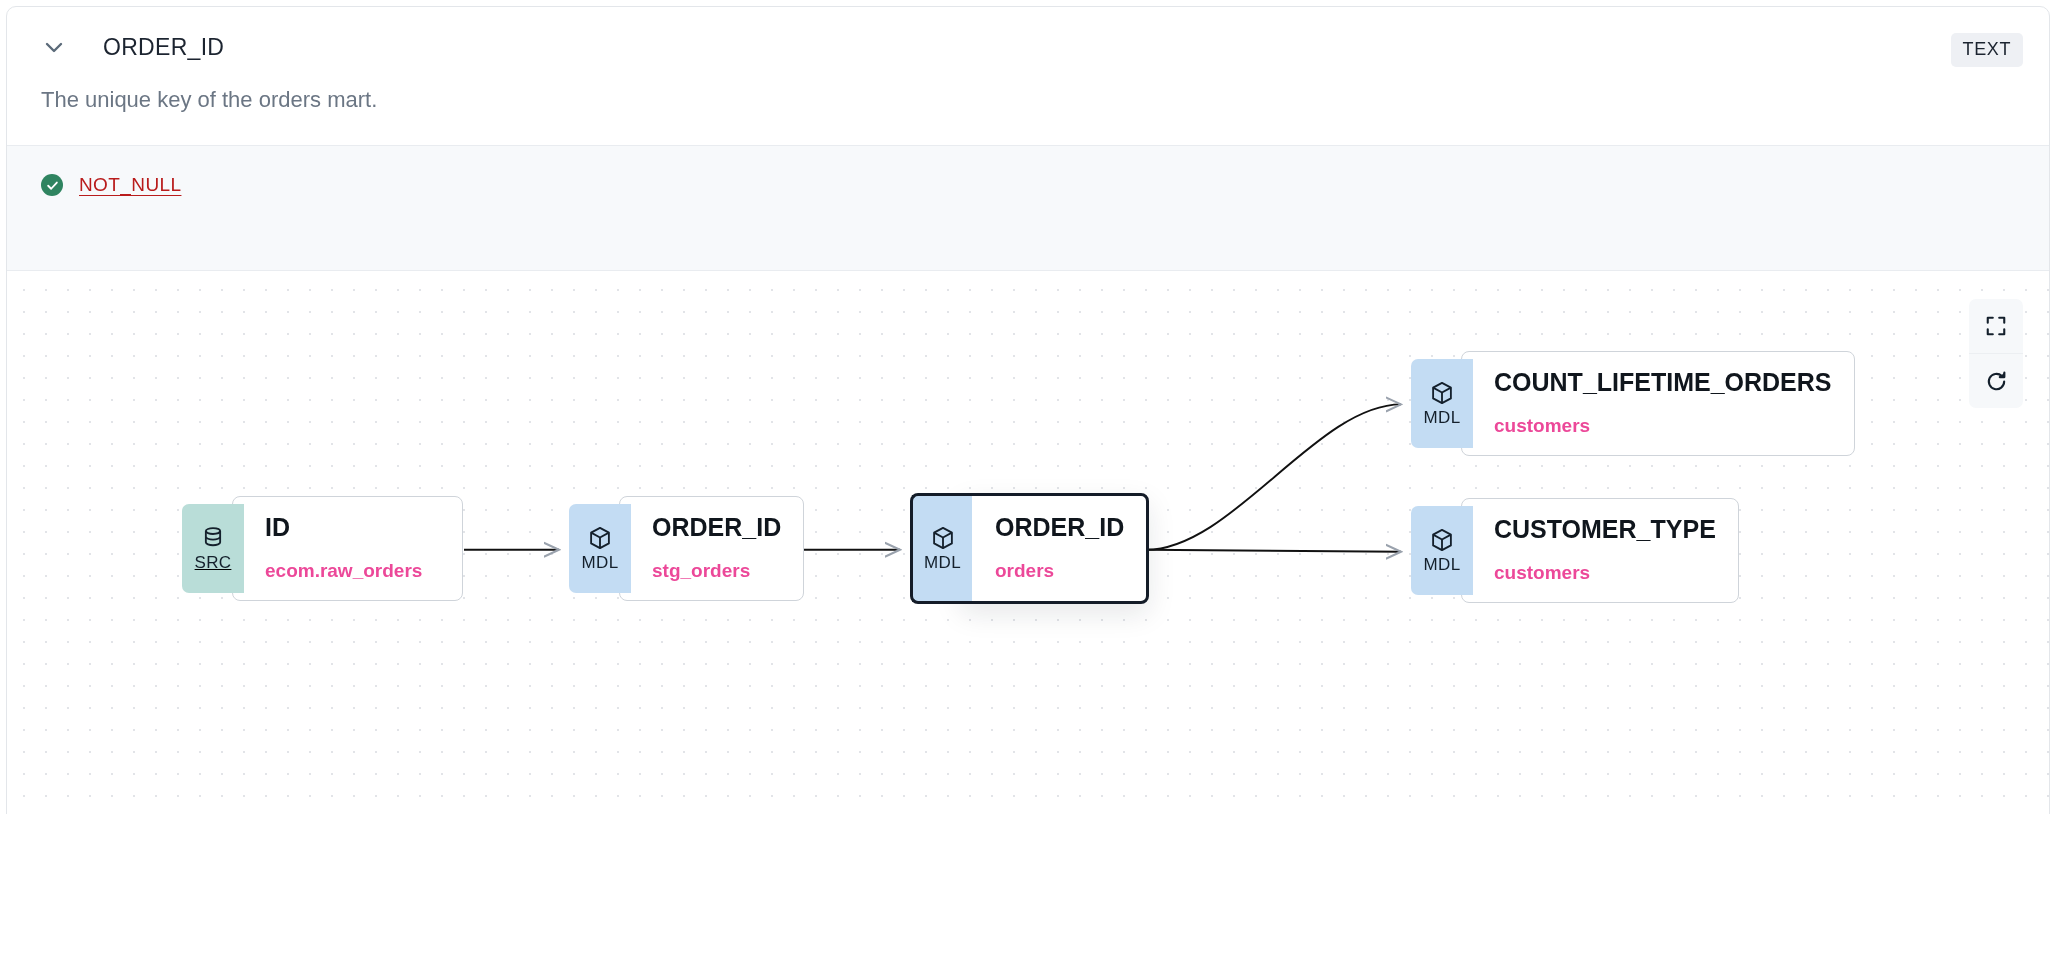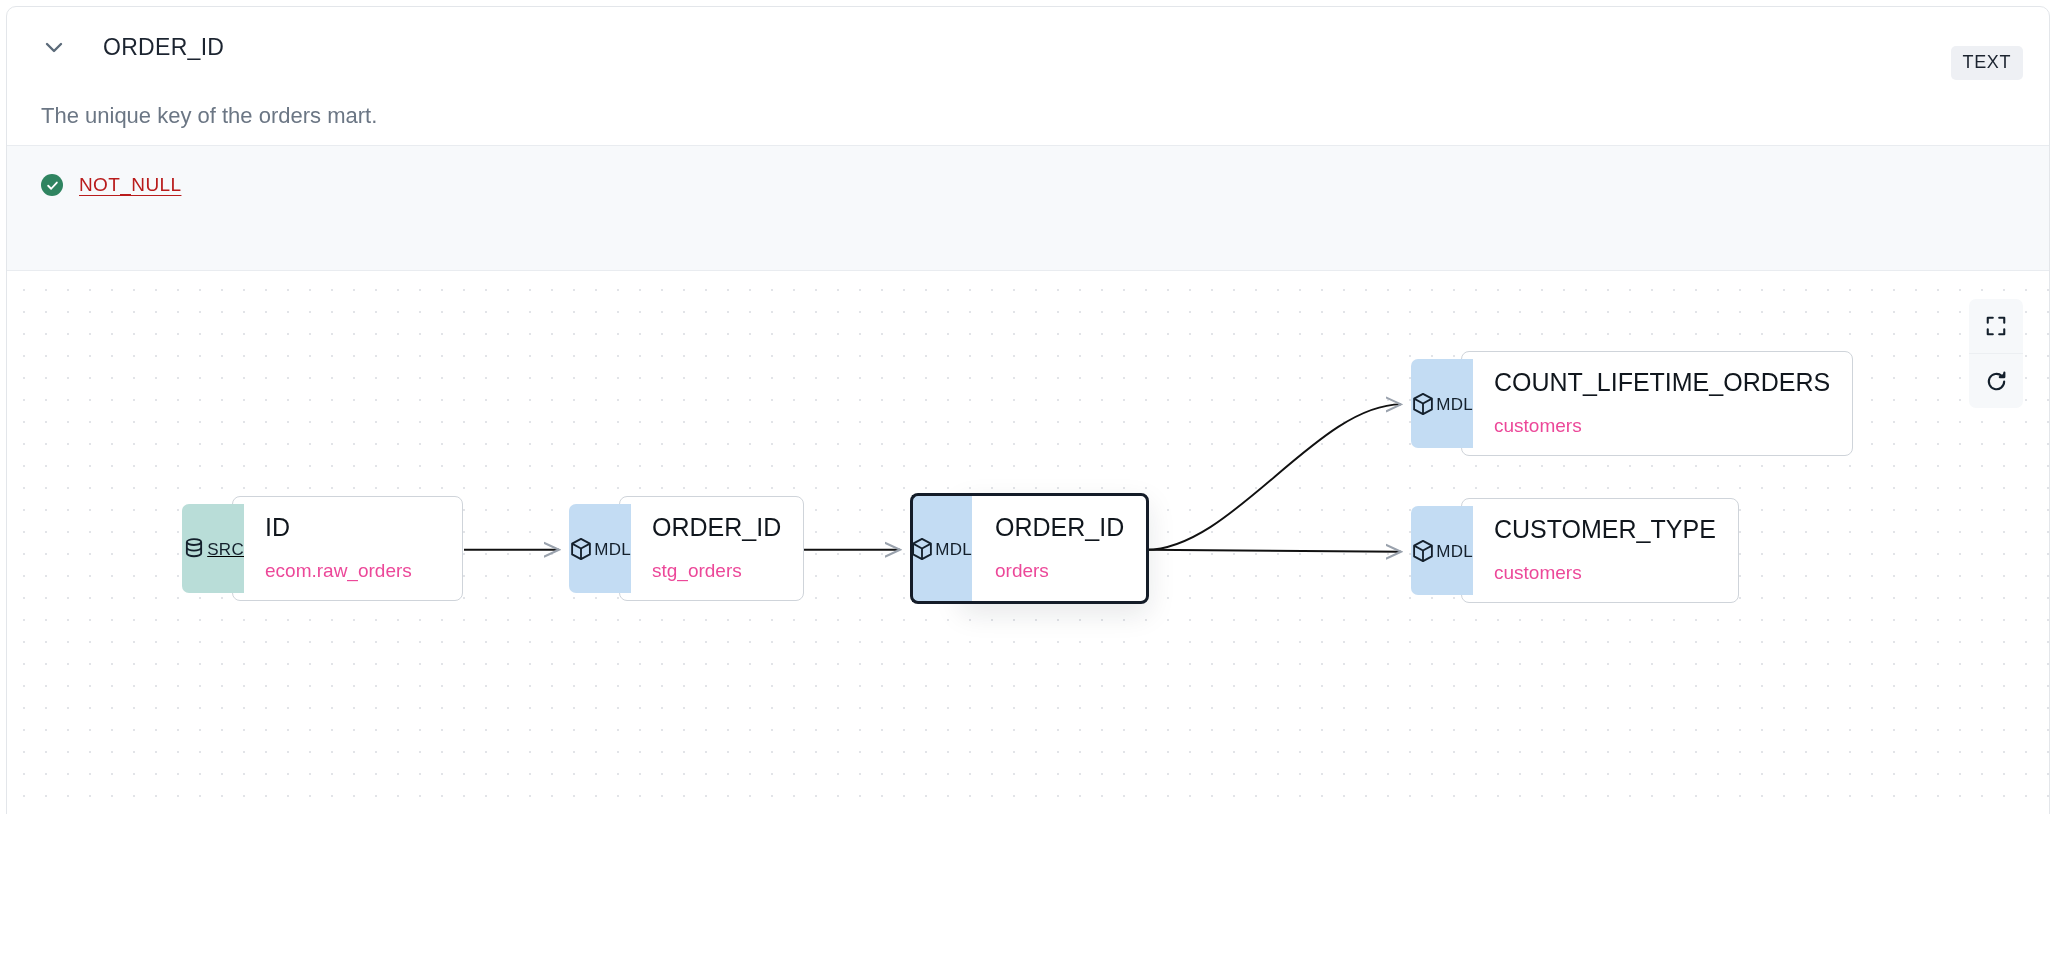--- a/index.html
+++ b/index.html
@@ -56,35 +56,34 @@
   .page-title {
     margin-left: 36px;
     font-size: 23px;
     letter-spacing: 0.3px;
     color: #1c2430;
     font-family: "Liberation Sans", sans-serif;
   }
   .type-badge {
     position: absolute;
     right: 26px;
-    top: 39px;
+    top: 26px;
     background: #eef0f4;
     color: #1c2430;
     font-size: 18px;
     letter-spacing: 0.6px;
     padding: 6px 12px 7px 12px;
     border-radius: 5px;
   }
 
   
   .desc-row {
     flex: 0 0 58px;
     padding: 0 34px;
     display: flex;
-    align-items: center;
   }
   .desc-text {
     font-size: 22px;
     color: #6b7684;
   }
 
   
   .tests {
     flex: 0 0 126px;
     background: #f7f9fb;
@@ -140,23 +139,23 @@
   .node {
     position: absolute;
     display: flex;
     align-items: stretch;
   }
   .node-badge {
     width: 62px;
     flex: 0 0 62px;
     border-radius: 7px 0 0 7px;
     display: flex;
-    flex-direction: row;
-    align-items: center;
-    justify-content: flex-end;
+    flex-direction: column;
+    align-items: center;
+    justify-content: center;
     margin-top: 8px;
     margin-bottom: 8px;
     z-index: 2;
   }
   .node-badge.src { background: #b9ddd8; text-decoration: underline; }
   .node-badge.mdl { background: #c3dcf3; }
   .node-badge svg { display: block; }
   .badge-label {
     font-size: 17px;
     color: #14202c;
@@ -168,20 +167,21 @@
     background: #ffffff;
     border: 1px solid #cfd4da;
     border-radius: 8px;
     margin-left: -12px;
     padding: 12px 22px 14px 32px;
     box-sizing: border-box;
     display: flex;
     flex-direction: column;
     justify-content: center;
     z-index: 1;
+    font-weight: bold;
   }
   .node-name {
     font-size: 25px;
     color: #10161d;
     line-height: 1.15;
     white-space: nowrap;
   }
   .node-sub {
     font-size: 19px;
     color: #ec4899;

